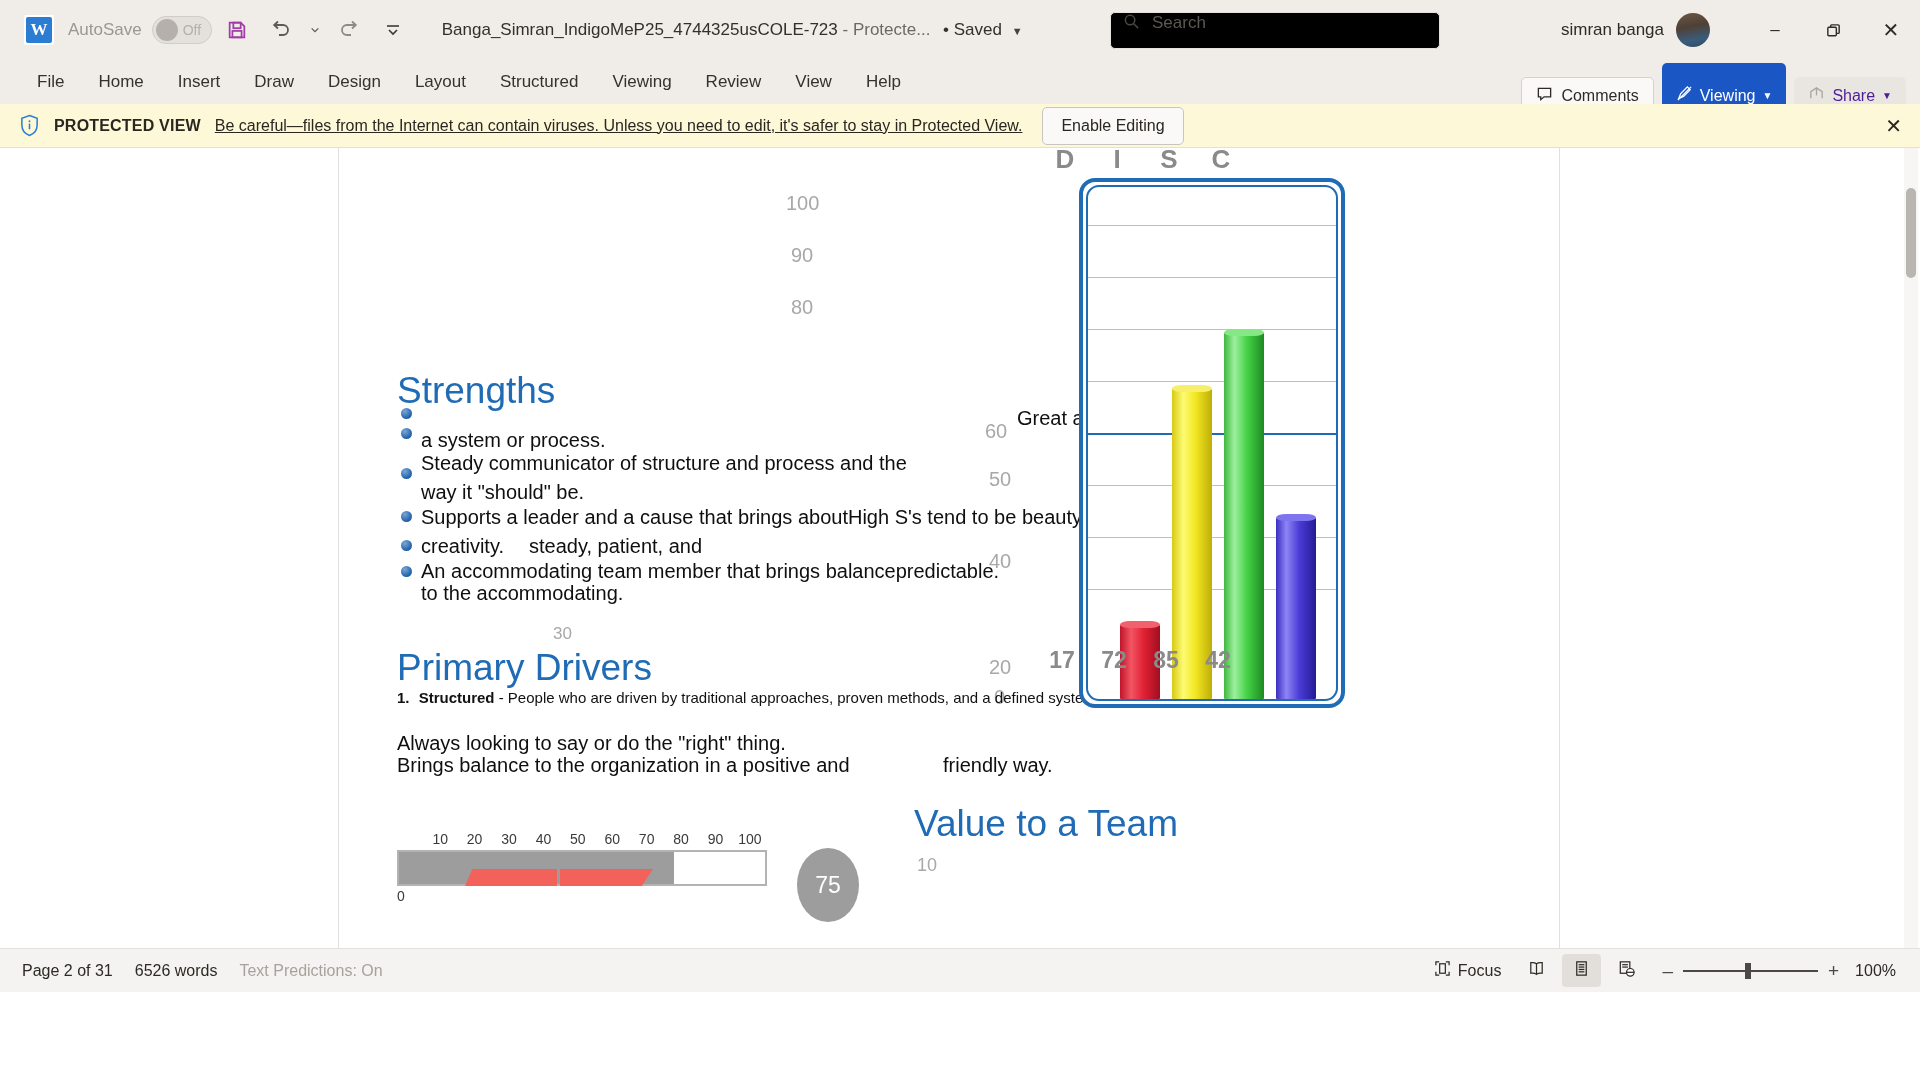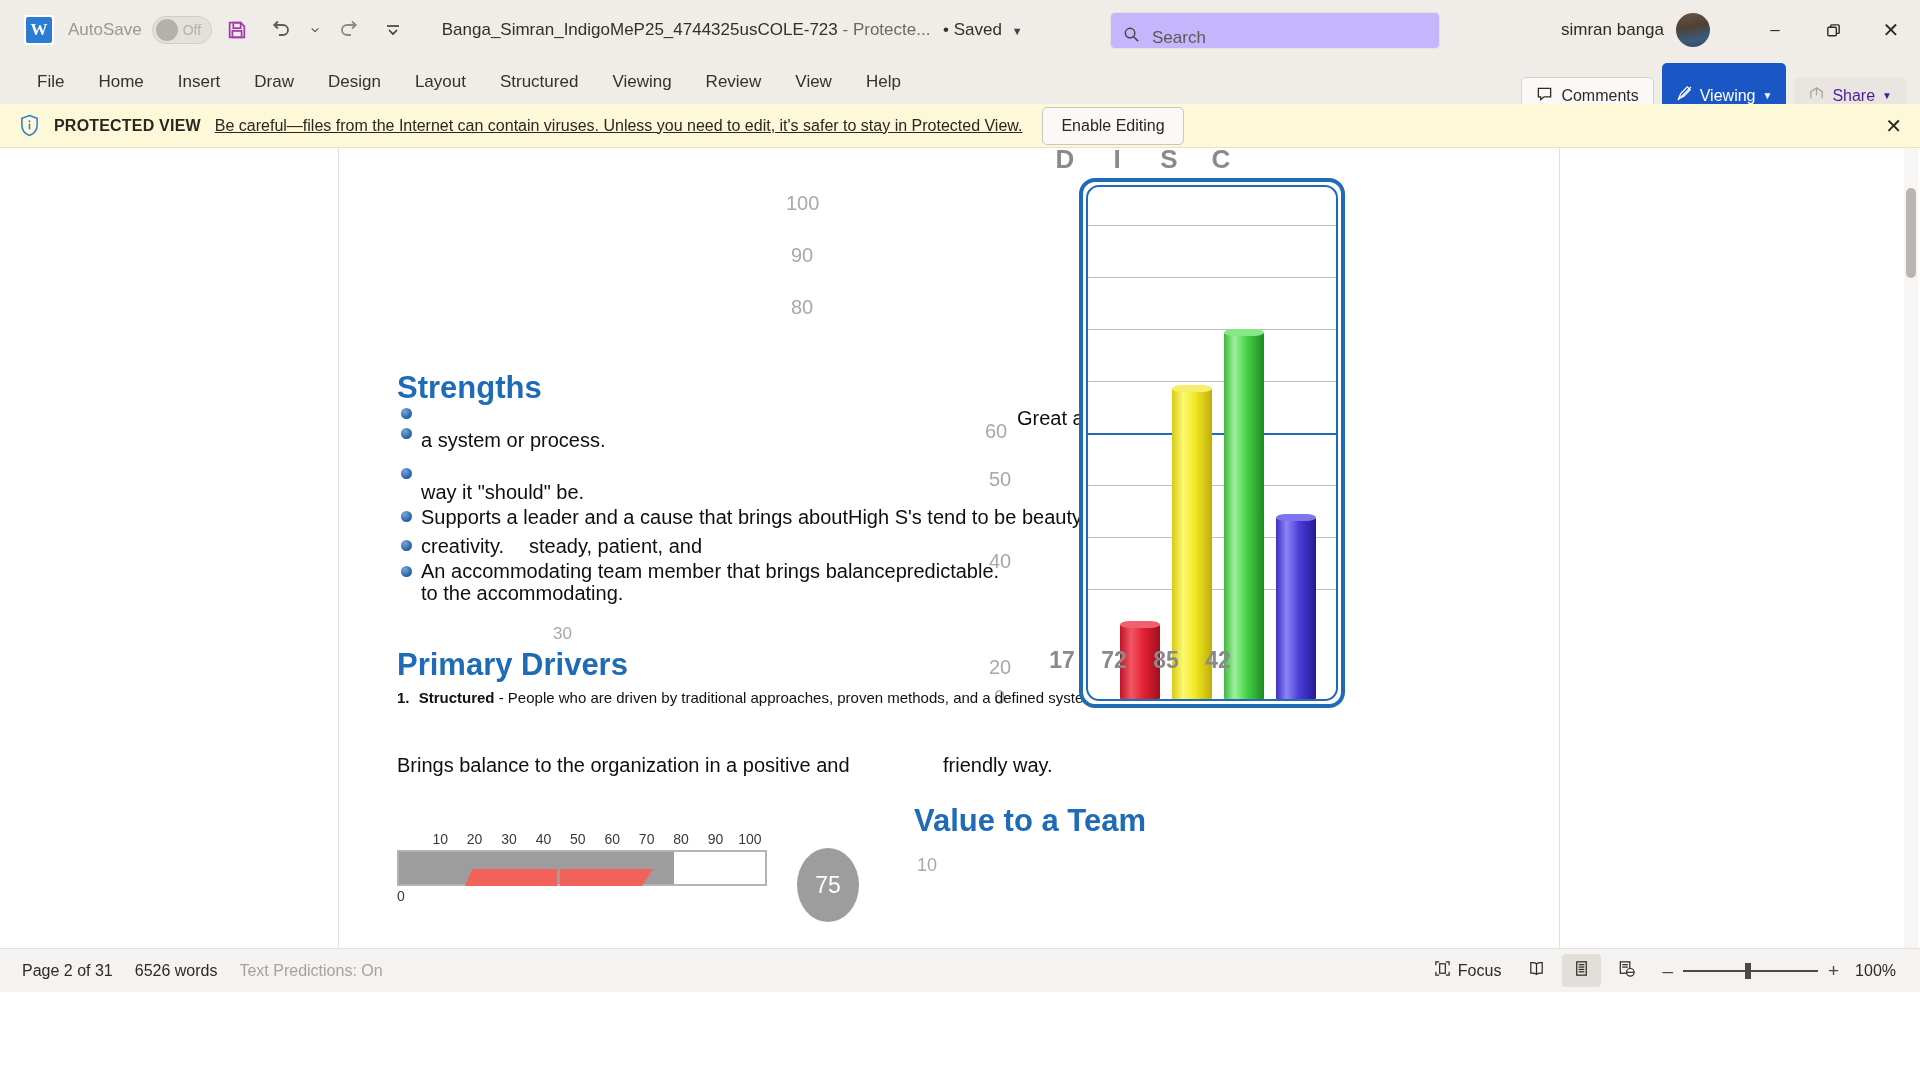--- a/index.html
+++ b/index.html
@@ -65,22 +65,22 @@
     white-space: nowrap;
   }
   .doc-title .sep { color: #6c6964; }
   .doc-title .saved { margin-left: 8px; }
   .chev { font-size: 11px; margin-left: 5px; color: #444; }
 
   .search-box {
     position: absolute;
     left: 1110px; top: 12px;
     width: 330px; height: 37px;
-    background: #c4b5fd; border-radius: 5px;
-    display: flex; align-items: flex-end;
+    background: #000000; border-radius: 5px;
+    display: flex; align-items: flex-start;
     padding: 0 12px;
     border: 1px solid #e6e2dd;
   }
   .search-box .sicon { font-size: 17px; color: #4a4742; margin-right: 12px; }
   .search-box .splaceholder { font-size: 17px; color: #5c5952; }
 
   .user-area {
     position: absolute; right: 210px; top: 0; height: 60px;
     display: flex; align-items: center; gap: 12px;
   }
@@ -222,22 +222,22 @@
 
   .legend-block {
     top: 330px; left: 1080px;
     width: 240px; text-align: right;
     font-size: 21px; color: #141414;
     line-height: 1.46;
   }
 
   .h-blue {
     color: #1f6bb5;
-    font-size: 31px;
-    font-weight: bold;
+    font-size: 37px;
+    font-weight: normal;
     font-family: "Liberation Sans", sans-serif;
   }
 
   .body-txt {
     font-size: 20px; color: #0f0f0f;
     line-height: 1.42;
   }
   .bullet-dot {
     width: 11px; height: 11px; border-radius: 50%;
     background: radial-gradient(circle at 35% 30%, #7aa6d6 0%, #1f5fa8 70%);
@@ -518,35 +518,37 @@
     <div class="doc-abs h-blue" style="top:222px; left:58px;">Strengths</div>
 
     <span class="bullet-dot" style="top:260px; left:62px;"></span>
     <span class="bullet-dot" style="top:280px; left:62px;"></span>
     <span class="bullet-dot" style="top:320px; left:62px;"></span>
     <span class="bullet-dot" style="top:363px; left:62px;"></span>
     <span class="bullet-dot" style="top:392px; left:62px;"></span>
     <span class="bullet-dot" style="top:418px; left:62px;"></span>
 
     <div class="doc-abs body-txt" style="top:278px; left:82px;">a system or process.</div>
+    <div class="doc-abs body-txt" style="top:301px; left:82px;">Steady communicator of structure and process and the</div>
     <div class="doc-abs body-txt" style="top:330px; left:82px;">way it "should" be.</div>
     <div class="doc-abs body-txt" style="top:355px; left:82px;">Supports a leader and a cause that brings aboutHigh S's tend to be beauty or</div>
     <div class="doc-abs body-txt" style="top:384px; left:82px;">creativity.</div>
     <div class="doc-abs body-txt" style="top:384px; left:190px;">steady, patient, and</div>
     <div class="doc-abs body-txt" style="top:409px; left:82px;">An accommodating team member that brings balancepredictable.</div>
     <div class="doc-abs body-txt" style="top:431px; left:82px;">to the accommodating.</div>
 
     <div class="doc-abs body-txt" style="top:256px; left:678px;">Great at maintaining</div>
 
     <div class="doc-abs h-blue" style="top:499px; left:58px;">Primary Drivers</div>
     <div class="doc-abs" style="top:540px; left:58px; font-size:15px; color:#111; line-height:1.3;">
       <span style="font-weight:bold;">1.</span>
       <span style="font-weight:bold; margin-left:5px;">Structured</span>
       <span>- People who are driven by traditional approaches, proven methods, and a defined system for living.</span>
     </div>
+    <div class="doc-abs body-txt" style="top:581px; left:58px;">Always looking to say or do the "right" thing.</div>
     <div class="doc-abs body-txt" style="top:603px; left:58px;">Brings balance to the organization in a positive and</div>
     <div class="doc-abs body-txt" style="top:603px; left:604px;">friendly way.</div>
 
     <div class="doc-abs h-blue" style="top:655px; left:575px;">Value to a Team</div>
 
     <div class="doc-abs scale-widget" style="top:683px; left:58px; width:370px;">
       <div class="scale-ticks">
         <span>10</span>
         <span>20</span>
         <span>30</span>

